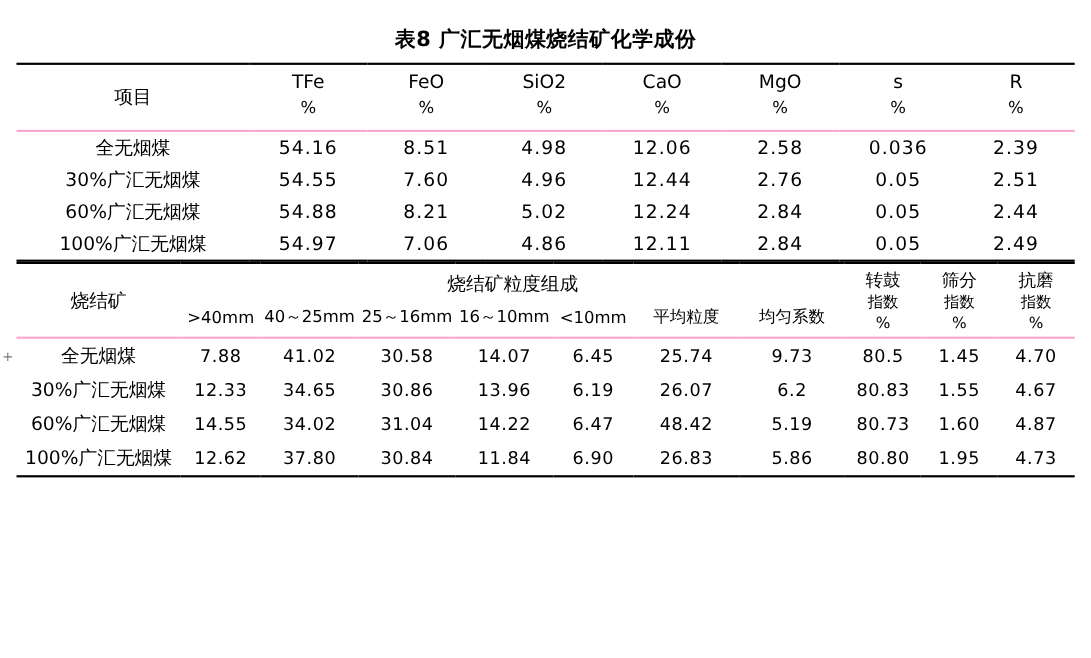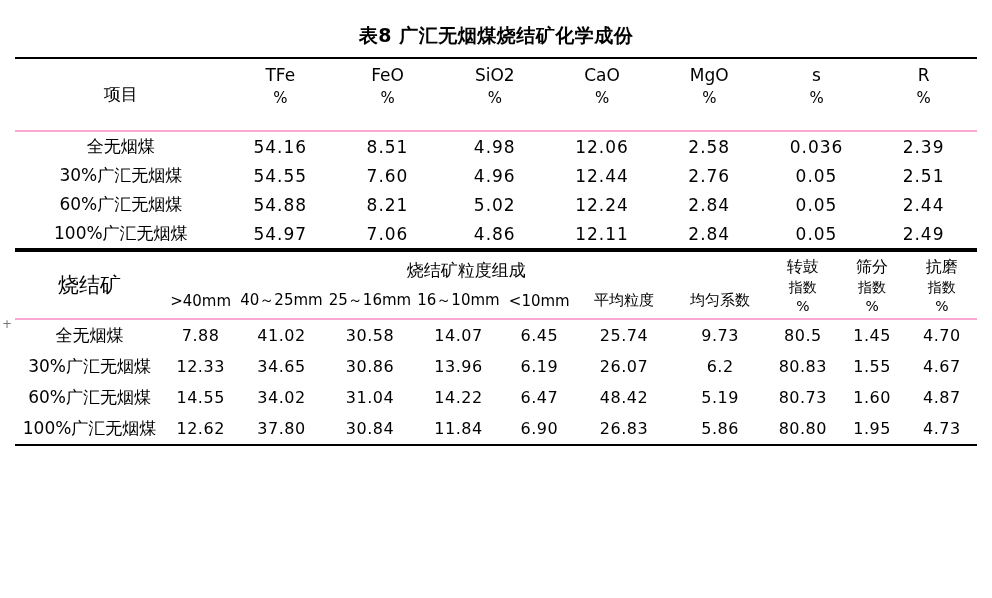--- a/index.html
+++ b/index.html
@@ -44,21 +44,21 @@
   }
   .rule-top td, .rule-top th { border-top: 2px solid #000; }
   .rule-mid td, .rule-mid th { border-top: 2px solid #f9a8d4; }
   .rule-bot td, .rule-bot th { border-bottom: 2px solid #000; }
 
   
   #table8 { font-size: 17px; }
   #table8 .hd {
     text-align: center;
     line-height: 1.45;
-    padding: 4px 0 21px 0;
+    padding: 4px 0 9px 0;
   }
   #table8 .hd .u { display: block; font-size: 15px; }
   #table8 .rowlabel {
     text-align: center;
     padding: 3px 0;
     white-space: nowrap;
   }
   #table8 .num {
     text-align: center;
     padding: 3px 0;
@@ -83,21 +83,21 @@
   #table9 .subhdr {
     text-align: center;
     padding: 2px 0 5px 0;
     font-size: 15px;
     white-space: nowrap;
     margin-top: 14px;
   }
   #table9 .sidehdr {
     text-align: center;
     vertical-align: middle;
-    font-size: 21px;
+    font-size: 17px;
     white-space: nowrap;
   }
   #table9 .rhdr {
     text-align: center;
     font-size: 16px;
     line-height: 1.35;
     padding: 4px 0 2px 0;
   }
   #table9 .rhdr .u { display: block; font-size: 14px; }
   #table9 .rowlabel {

